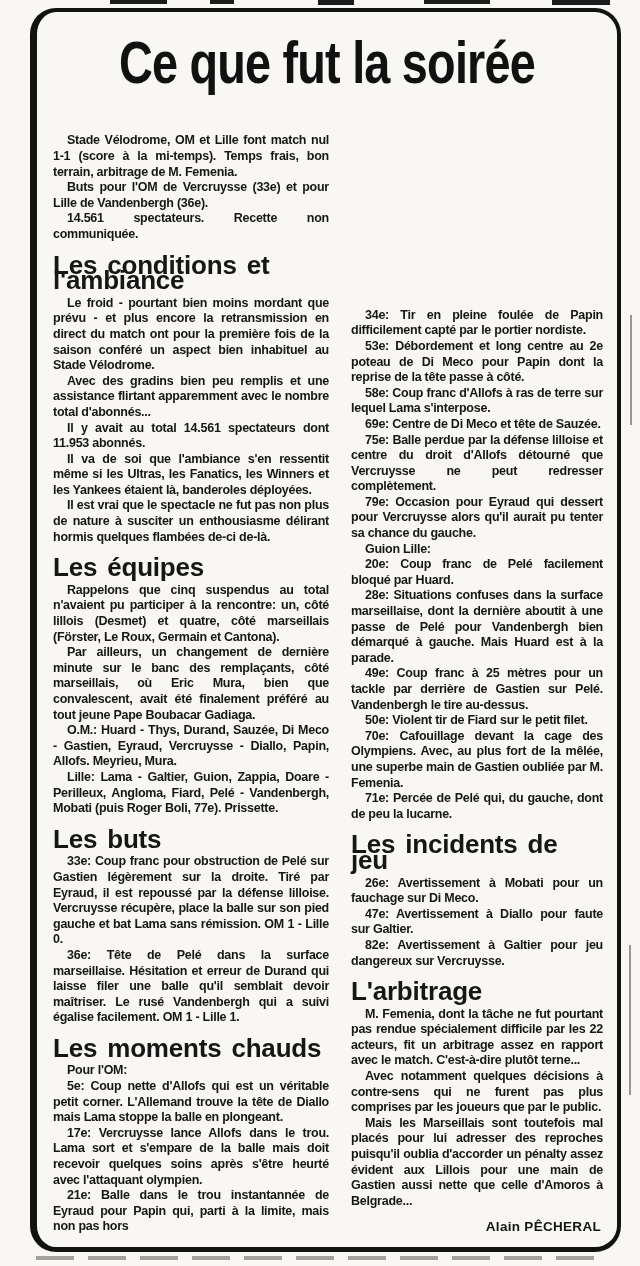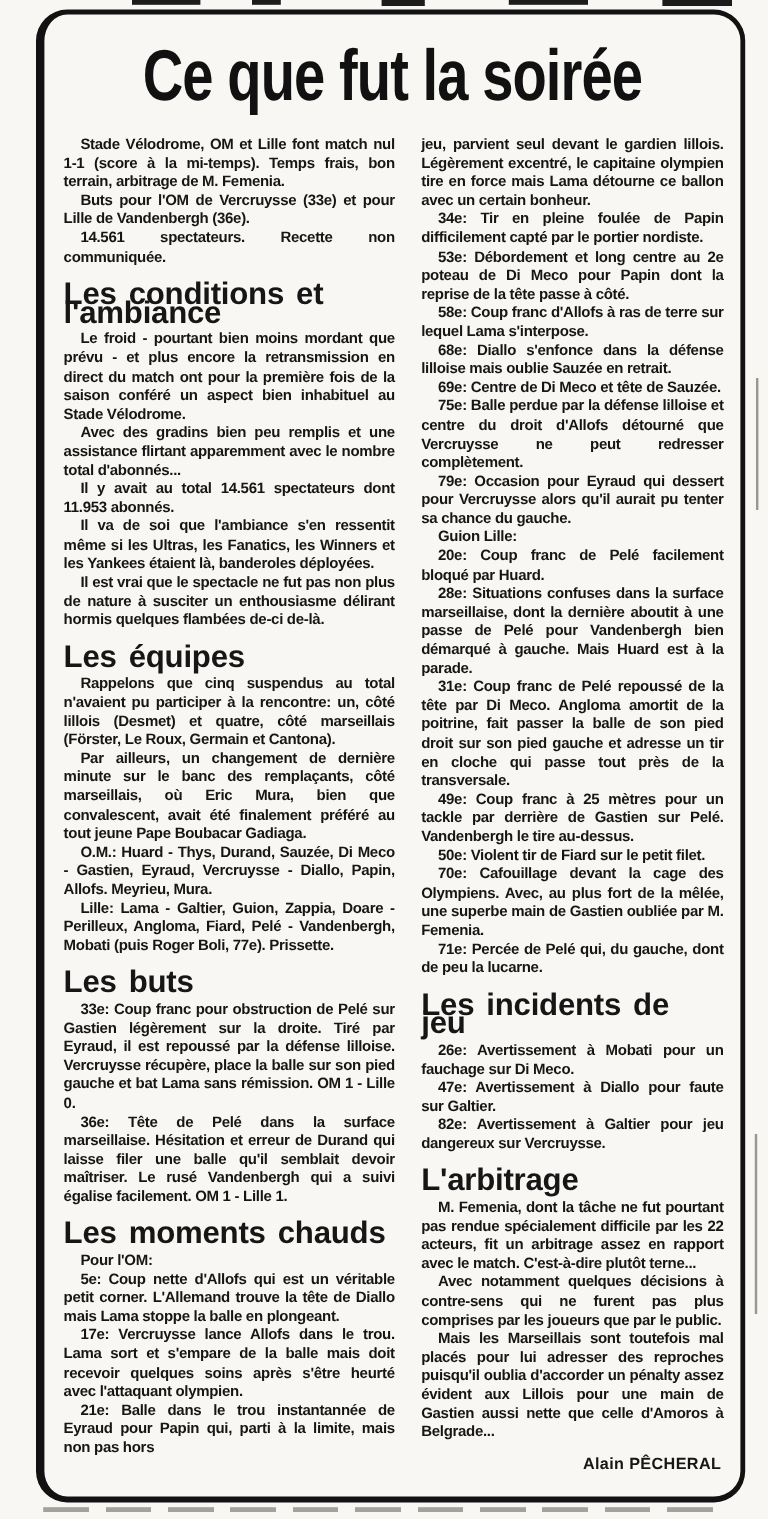--- a/index.html
+++ b/index.html
@@ -48,21 +48,21 @@
     font-size:60px;
     font-weight:bold;
     letter-spacing:-1px;
     transform:scaleX(0.78);
     transform-origin:50% 50%;
     white-space:nowrap;
     color:#111;
   }
   .columns{
     display:flex;
-    align-items:flex-start;
+    align-items:flex-end;
     height:1128px;
     padding:6px 6px 0 8px;
     box-sizing:border-box;
     overflow:hidden;
   }
   .col{
     overflow:hidden;
     text-align:justify;
     font-size:12.5px;
     font-weight:bold;
@@ -135,32 +135,29 @@
           <h2 class="section-heading">Les moments chauds</h2>
           <p class="para">Pour l'OM:</p>
           <p class="para">5e: Coup nette d'Allofs qui est un véritable petit corner. L'Allemand trouve la tête de Diallo mais Lama stoppe la balle en plongeant.</p>
           <p class="para">17e: Vercruysse lance Allofs dans le trou. Lama sort et s'empare de la balle mais doit recevoir quelques soins après s'être heurté avec l'attaquant olympien.</p>
           <p class="para">21e: Balle dans le trou instantannée de Eyraud pour Papin qui, parti à la limite, mais non pas hors</p>
         </div>
 
       <div class="divider"></div>
 
       <div class="col right">
-          <p class="para continuation">jeu, parvient seul devant le gardien lillois. Légèrement excentré, le capitaine olympien tire en force mais Lama détourne ce ballon avec un certain bonheur.</p>
           <p class="para">34e: Tir en pleine foulée de Papin difficilement capté par le portier nordiste.</p>
           <p class="para">53e: Débordement et long centre au 2e poteau de Di Meco pour Papin dont la reprise de la tête passe à côté.</p>
           <p class="para">58e: Coup franc d'Allofs à ras de terre sur lequel Lama s'interpose.</p>
-          <p class="para">68e: Diallo s'enfonce dans la défense lilloise mais oublie Sauzée en retrait.</p>
           <p class="para">69e: Centre de Di Meco et tête de Sauzée.</p>
           <p class="para">75e: Balle perdue par la défense lilloise et centre du droit d'Allofs détourné que Vercruysse ne peut redresser complètement.</p>
           <p class="para">79e: Occasion pour Eyraud qui dessert pour Vercruysse alors qu'il aurait pu tenter sa chance du gauche.</p>
           <p class="para">Guion Lille:</p>
           <p class="para">20e: Coup franc de Pelé facilement bloqué par Huard.</p>
           <p class="para">28e: Situations confuses dans la surface marseillaise, dont la dernière aboutit à une passe de Pelé pour Vandenbergh bien démarqué à gauche. Mais Huard est à la parade.</p>
-          <p class="para">31e: Coup franc de Pelé repoussé de la tête par Di Meco. Angloma amortit de la poitrine, fait passer la balle de son pied droit sur son pied gauche et adresse un tir en cloche qui passe tout près de la transversale.</p>
           <p class="para">49e: Coup franc à 25 mètres pour un tackle par derrière de Gastien sur Pelé. Vandenbergh le tire au-dessus.</p>
           <p class="para">50e: Violent tir de Fiard sur le petit filet.</p>
           <p class="para">70e: Cafouillage devant la cage des Olympiens. Avec, au plus fort de la mêlée, une superbe main de Gastien oubliée par M. Femenia.</p>
           <p class="para">71e: Percée de Pelé qui, du gauche, dont de peu la lucarne.</p>
           <h2 class="section-heading">Les incidents de jeu</h2>
           <p class="para">26e: Avertissement à Mobati pour un fauchage sur Di Meco.</p>
           <p class="para">47e: Avertissement à Diallo pour faute sur Galtier.</p>
           <p class="para">82e: Avertissement à Galtier pour jeu dangereux sur Vercruysse.</p>
           <h2 class="section-heading">L'arbitrage</h2>
           <p class="para">M. Femenia, dont la tâche ne fut pourtant pas rendue spécialement difficile par les 22 acteurs, fit un arbitrage assez en rapport avec le match. C'est-à-dire plutôt terne...</p>

